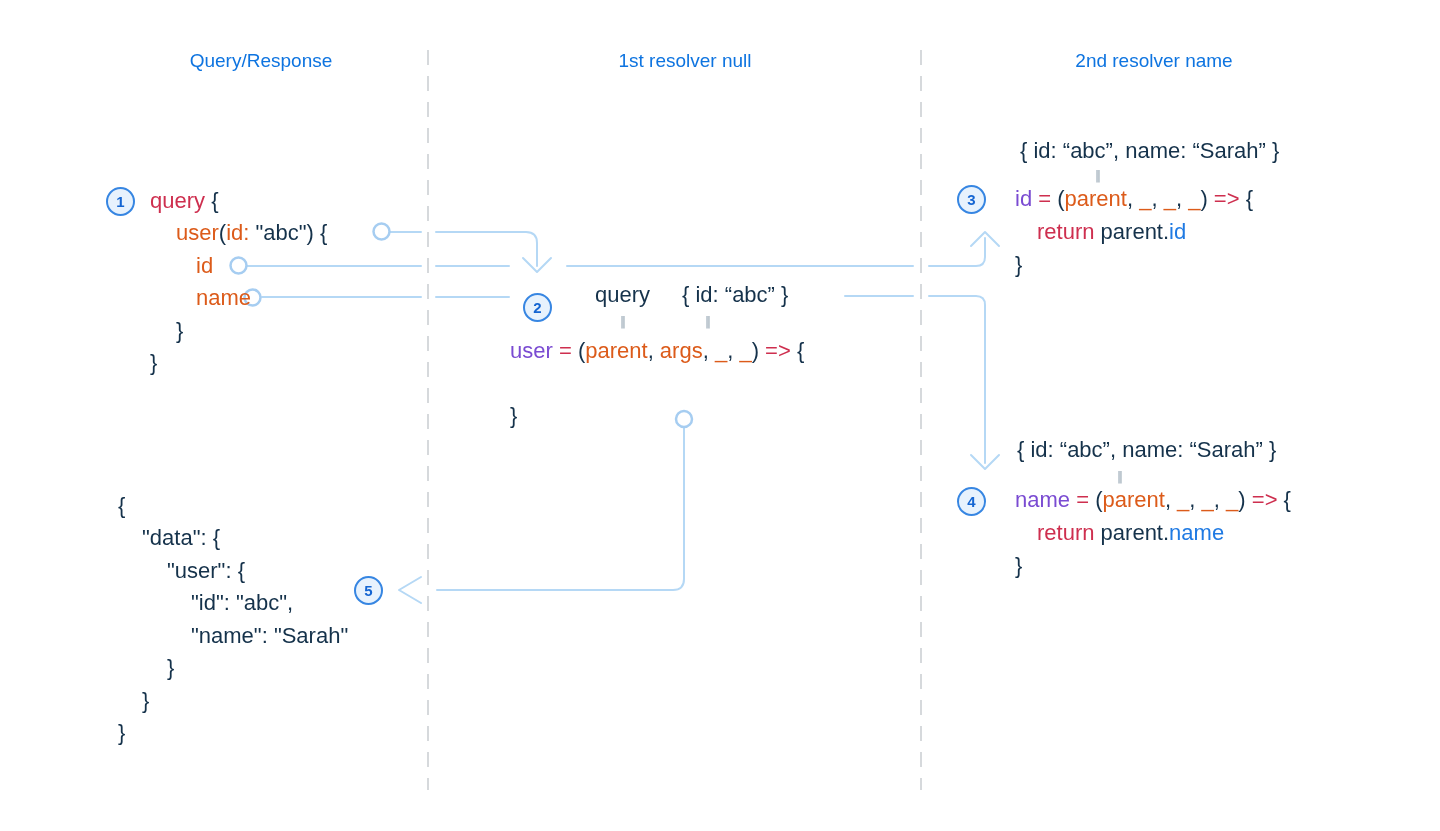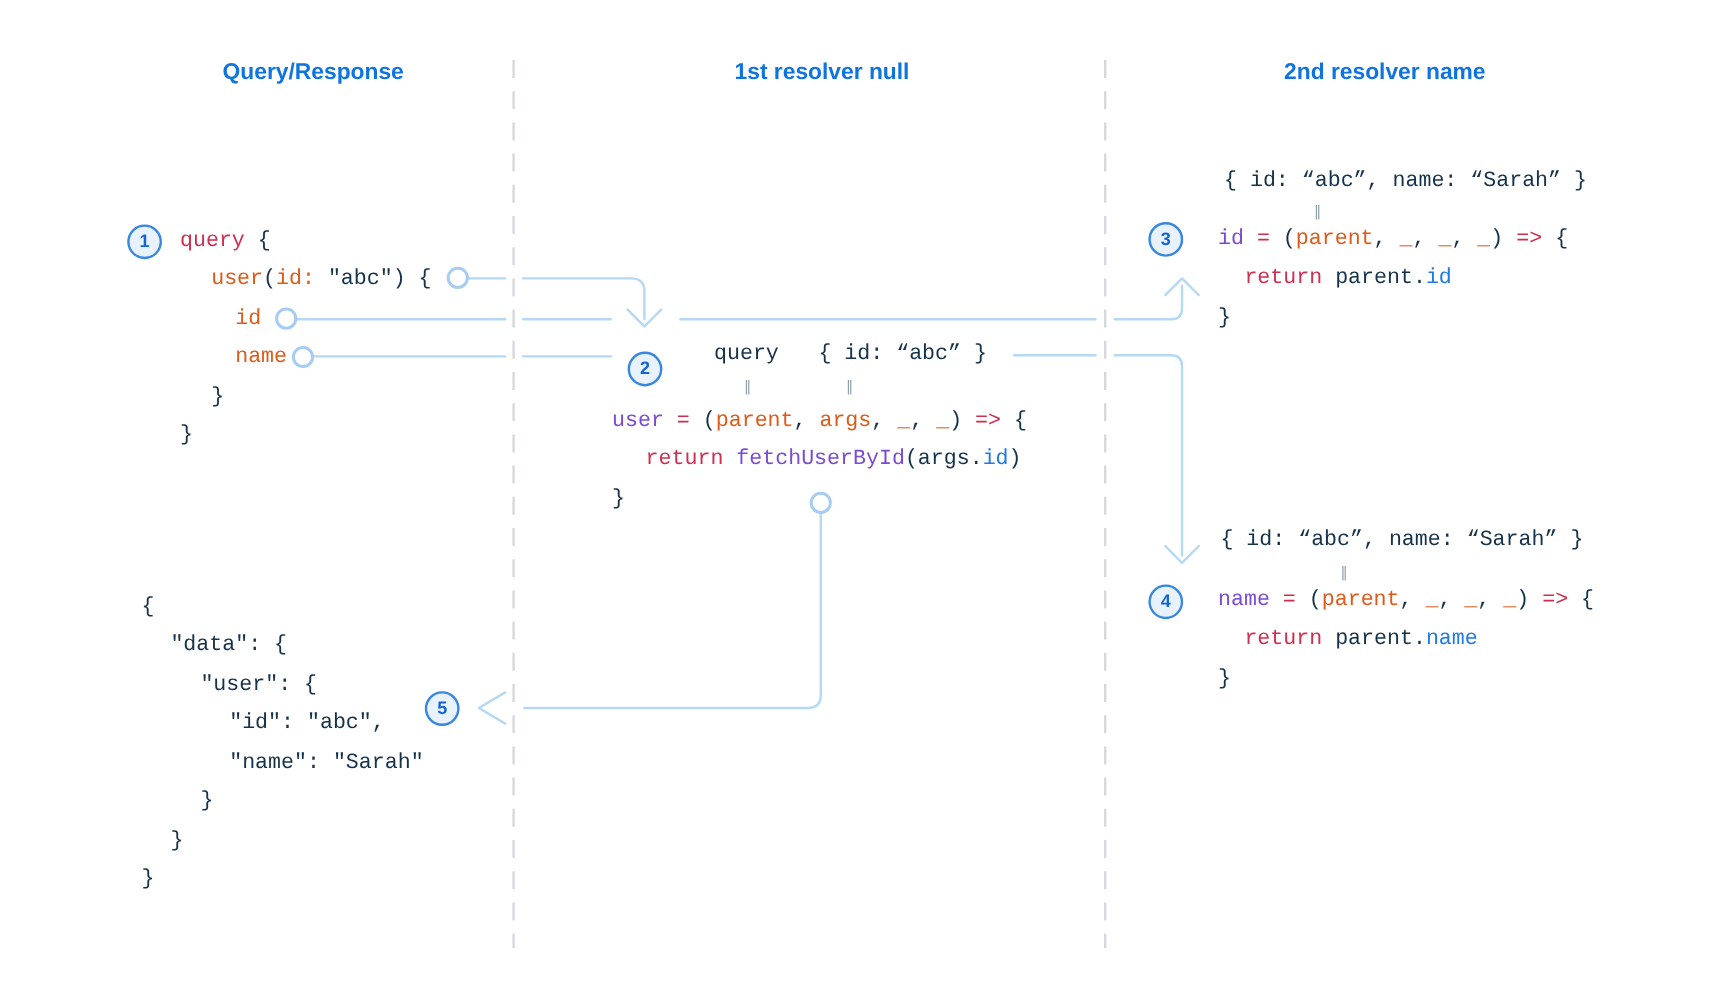--- a/index.html
+++ b/index.html
@@ -4,27 +4,27 @@
 <style>
   :root{
     --header_blue:#0e74e0; --code_navy:#15324b; --code_red:#ce2f4f;
     --code_orange:#dc5b1a; --code_purple:#7a4bd2; --code_blue:#1f7ae3;
     --connector_blue:#b5d8f5; --marker_stroke:#a6cdf1; --badge_border:#3786e2;
     --badge_fill:#e7f2fd; --badge_text:#1465d2; --divider_gray:#d6d9dc; --eq_gray:#8fa0ae;
   }
   html,body{margin:0;padding:0;background:#fff;}
   #stage{position:relative;width:1440px;height:831px;background:#ffffff;overflow:hidden;
          font-family:"Liberation Sans",sans-serif;}
-  .col-header{position:absolute;transform:translate(-50%,-50%);font-size:19px;font-weight:700;
+  .col-header{position:absolute;transform:translate(-50%,-50%);font-size:19px;font-weight:400;
               color:var(--header_blue);white-space:nowrap;}
   svg.layer{position:absolute;left:0;top:0;}
   .divider{stroke:var(--divider_gray);stroke-width:2;stroke-dasharray:15 11;fill:none;}
   .conn{stroke:var(--connector_blue);stroke-width:2;fill:none;stroke-linecap:round;stroke-linejoin:round;}
   .marker{stroke:var(--marker_stroke);stroke-width:2.5;fill:#ffffff;}
-  .code{position:absolute;font-family:Liberation Mono, monospace;font-size:18px;line-height:20px;
+  .code{position:absolute;font-family:Liberation Sans, sans-serif;font-size:22px;line-height:20px;
         white-space:pre;color:var(--code_navy);}
   .tk-navy{color:var(--code_navy);} .tk-red{color:var(--code_red);}
   .tk-orange{color:var(--code_orange);text-align:center;} .tk-purple{color:var(--code_purple);}
   .tk-blue{color:var(--code_blue);}
   .badge{position:absolute;width:29px;height:29px;border-radius:50%;box-sizing:border-box;
          border:2.5px solid var(--badge_border);background:var(--badge_fill);color:var(--badge_text);
          font-size:15px;font-weight:700;display:flex;align-items:center;justify-content:center;}
   .eq{position:absolute;transform:translate(-50%,-50%);font-family:"DejaVu Sans",sans-serif;
       font-size:12px;color:var(--eq_gray);}
 </style>
@@ -79,21 +79,20 @@
   <div class="code" style="left:191px;top:626px"><span class="tk-navy">"name": "Sarah"</span></div>
   <div class="code" style="left:167px;top:658px"><span class="tk-navy">}</span></div>
   <div class="code" style="left:142px;top:691px"><span class="tk-navy">}</span></div>
   <div class="code" style="left:118px;top:723px"><span class="tk-navy">}</span></div>
 
   <div class="code" style="left:595px;top:285px"><span class="tk-navy">query</span></div>
   <div class="code" style="left:682px;top:285px"><span class="tk-navy">{ id: “abc” }</span></div>
   <span class="eq" style="left:623px;top:322px">‖</span>
   <span class="eq" style="left:708px;top:322px">‖</span>
   <div class="code" style="left:510px;top:341px"><span class="tk-purple">user</span><span class="tk-navy"> </span><span class="tk-red">=</span><span class="tk-navy"> (</span><span class="tk-orange">parent</span><span class="tk-navy">, </span><span class="tk-orange">args</span><span class="tk-navy">, </span><span class="tk-orange">_</span><span class="tk-navy">, </span><span class="tk-orange">_</span><span class="tk-navy">) </span><span class="tk-red">=&gt;</span><span class="tk-navy"> {</span></div>
-  <div class="code" style="left:538px;top:373px"><span class="tk-red">return</span><span class="tk-navy"> </span><span class="tk-purple">fetchUserById</span><span class="tk-navy">(args.</span><span class="tk-blue">id</span><span class="tk-navy">)</span></div>
   <div class="code" style="left:510px;top:406px"><span class="tk-navy">}</span></div>
 
   <div class="code" style="left:1020px;top:141px"><span class="tk-navy">{ id: “abc”, name: “Sarah” }</span></div>
   <span class="eq" style="left:1098px;top:176px">‖</span>
   <div class="code" style="left:1015px;top:189px"><span class="tk-purple">id</span><span class="tk-navy"> </span><span class="tk-red">=</span><span class="tk-navy"> (</span><span class="tk-orange">parent</span><span class="tk-navy">, </span><span class="tk-orange">_</span><span class="tk-navy">, </span><span class="tk-orange">_</span><span class="tk-navy">, </span><span class="tk-orange">_</span><span class="tk-navy">) </span><span class="tk-red">=&gt;</span><span class="tk-navy"> {</span></div>
   <div class="code" style="left:1037px;top:222px"><span class="tk-red">return</span><span class="tk-navy"> parent.</span><span class="tk-blue">id</span></div>
   <div class="code" style="left:1015px;top:255px"><span class="tk-navy">}</span></div>
 
   <div class="code" style="left:1017px;top:440px"><span class="tk-navy">{ id: “abc”, name: “Sarah” }</span></div>
   <span class="eq" style="left:1120px;top:477px">‖</span>

